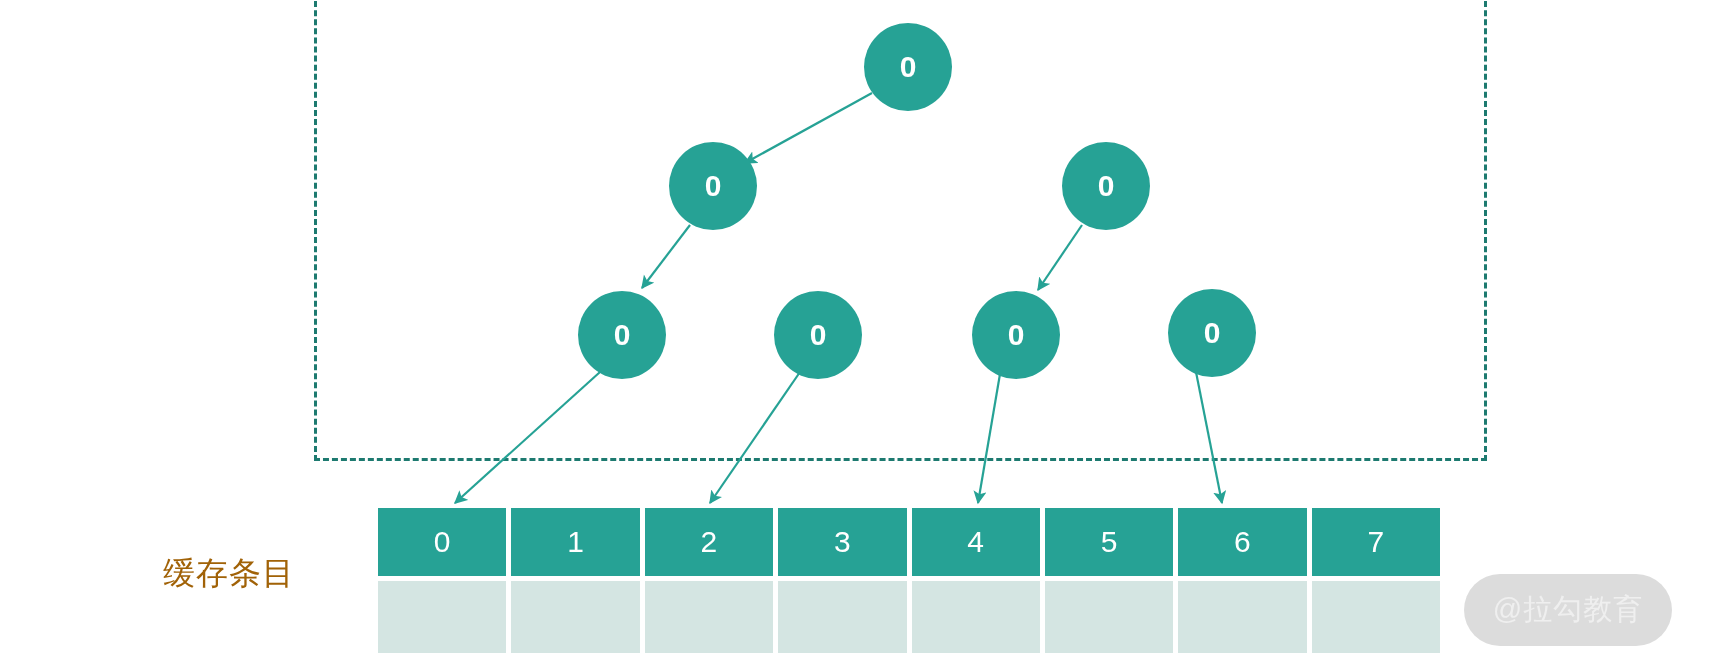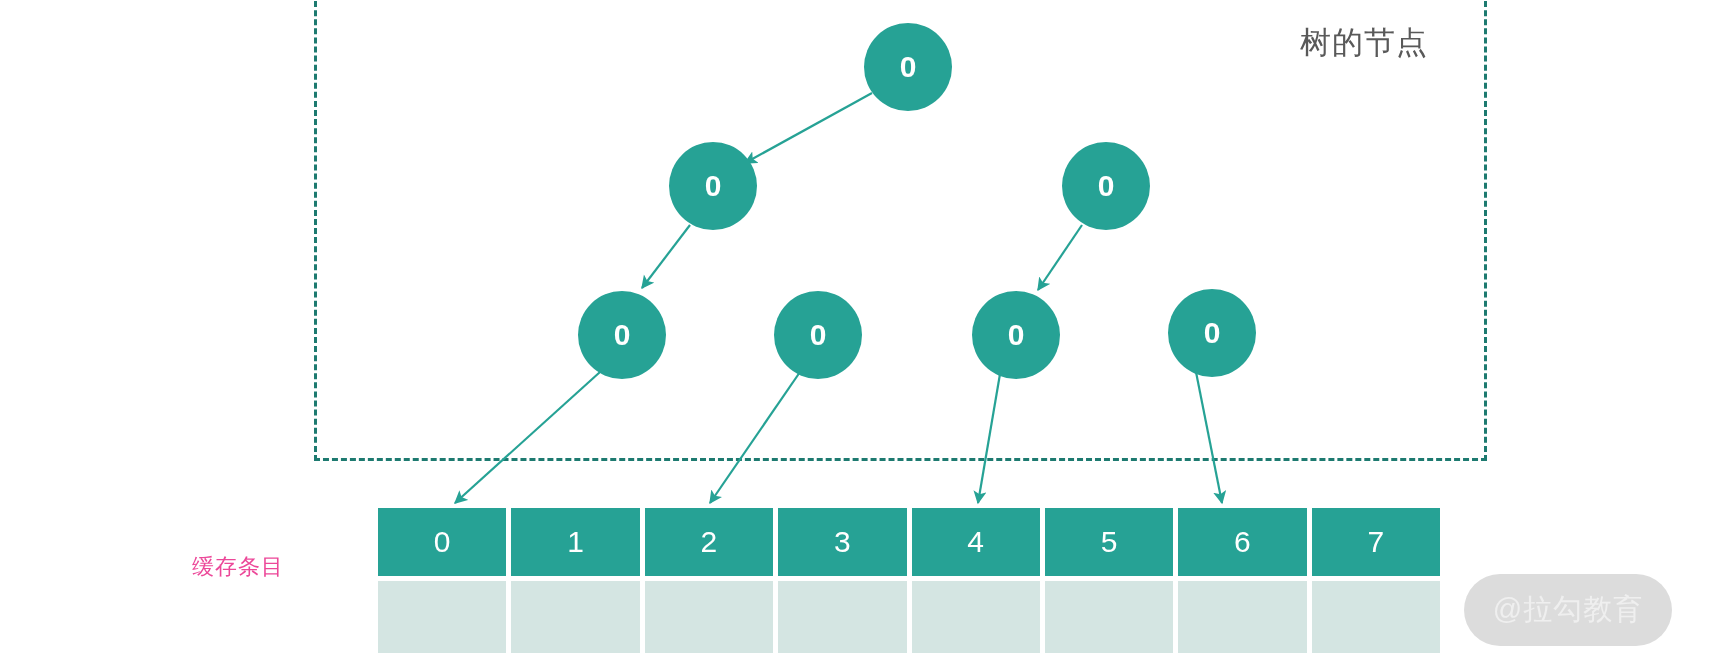--- a/index.html
+++ b/index.html
@@ -60,24 +60,24 @@
     font-weight: bold;
     display: flex;
     align-items: center;
     justify-content: center;
     box-sizing: border-box;
   }
 
   
   .cache-label {
     position: absolute;
-    left: 192px;
+    left: 163px;
     top: 552px;
-    font-size: 22px;
-    color: #ec4899;
+    font-size: 32px;
+    color: #a16207;
     letter-spacing: 1px;
     white-space: nowrap;
   }
 
   .cache-table {
     position: absolute;
     left: 378px;
     top: 508px;
     width: 1062px;
     display: flex;
@@ -123,21 +123,20 @@
     letter-spacing: 1px;
     white-space: nowrap;
   }
 </style>
 </head>
 <body>
 
 <div id="stage">
 
   <div class="tree-region"></div>
-  <div class="region-label">树的节点</div>
 
   <svg id="links" viewBox="0 0 1728 670">
     <defs>
       <marker id="arrowhead" markerWidth="7" markerHeight="7" refX="5.4" refY="3" orient="auto">
         <path d="M0,0 L6,3 L0,6 L1.4,3 Z" fill="#26a295"></path>
       </marker>
     </defs>
     <g id="edge-group" stroke="#26a295" stroke-width="2.2" fill="none" marker-end="url(#arrowhead)">
         <line x1="872" y1="93" x2="745" y2="163"></line>
         <line x1="690" y1="225" x2="642" y2="288"></line>

